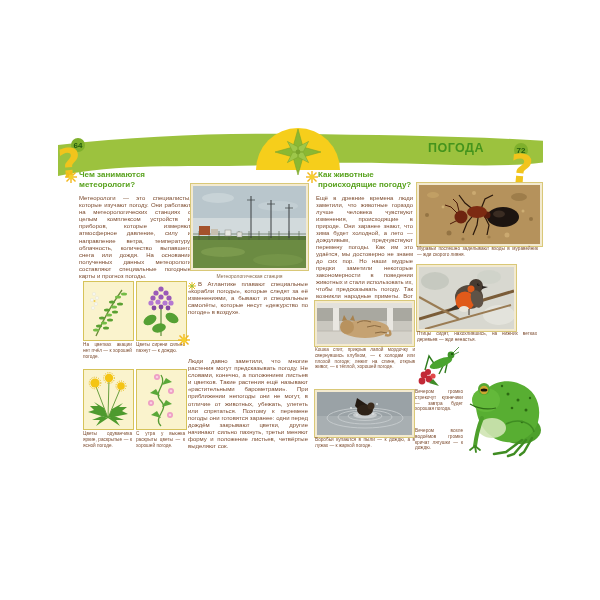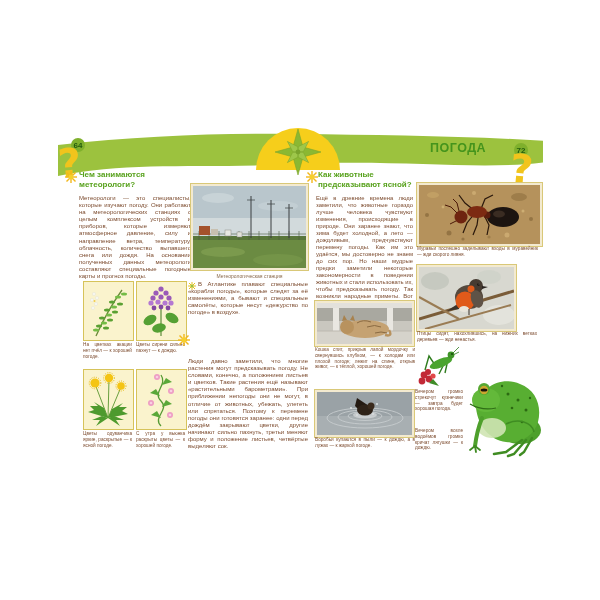--- a/index.html
+++ b/index.html
@@ -39,21 +39,21 @@
         <polygon points="0,15 -3.5,4 0,0 3.5,4"></polygon>
         <polygon points="-15,0 -4,-3.5 0,0 -4,3.5"></polygon>
       </g>
       <circle r="2.4" fill="#7aa42c"></circle>
     </g>
   </svg>
 
   <div class="abs pagenum" style="left:71px;top:138px;">64</div>
   <div class="abs qm" style="left:58px;top:140px;font-size:40px;transform:rotate(-5deg);">?</div>
 
-  <div class="abs title" style="left:430px;top:141px;width:80px;text-align:left;">ПОГОДА</div>
+  <div class="abs title" style="left:416px;top:141px;width:80px;text-align:center;">ПОГОДА</div>
   <div class="abs pagenum" style="left:514px;top:143px;">72</div>
   <div class="abs qm" style="left:510px;top:146px;font-size:40px;transform:rotate(5deg);">?</div>
 
   <svg class="abs" style="left:65px;top:171px;" width="12" height="12">
     <g stroke="#f2b81c" stroke-width="1.4">
         <line x1="6" y1="0" x2="6" y2="12"></line>
         <line x1="0" y1="6" x2="12" y2="6"></line>
         <line x1="1.5" y1="1.5" x2="10.5" y2="10.5"></line>
         <line x1="10.5" y1="1.5" x2="1.5" y2="10.5"></line>
       </g>
@@ -236,21 +236,21 @@
 
   <svg class="abs" style="left:306px;top:171px;" width="12" height="12">
     <g stroke="#f2b81c" stroke-width="1.4">
         <line x1="6" y1="0" x2="6" y2="12"></line>
         <line x1="0" y1="6" x2="12" y2="6"></line>
         <line x1="1.5" y1="1.5" x2="10.5" y2="10.5"></line>
         <line x1="10.5" y1="1.5" x2="1.5" y2="10.5"></line>
       </g>
     <circle cx="6" cy="6" r="2.4" fill="#f6d02c"></circle>
   </svg>
-  <div class="abs h" style="left:318px;top:170px;width:102px;">Как животные предсказывают ясной?</div>
+  <div class="abs h" style="left:318px;top:170px;width:102px;">Как животные происходящие погоду?</div>
   <div class="abs body-t" style="left:316px;top:195px;width:97px;font-size:5.9px;line-height:7px;">Ещё в древние времена люди заметили, что животные гораздо лучше человека чувствуют изменения, происходящие в природе. Они заранее знают, что зима будет холодной, а лето — дождливым, предчувствуют перемену погоды. Как им это удаётся, мы достоверно не знаем до сих пор. Но наши мудрые предки заметили некоторые закономерности в поведении животных и стали использовать их, чтобы предсказывать погоду. Так возникли народные приметы. Вот некоторые из них.</div>
 
   <div class="abs photo" style="left:417px;top:183px;width:121px;height:59px;">
     <svg width="121" height="59">
       <rect width="121" height="59" fill="#b5925c"></rect>
       <g opacity="0.85">
         <ellipse cx="14" cy="10" rx="6" ry="3" fill="#c4a266"></ellipse>
           <ellipse cx="100" cy="12" rx="8" ry="4" fill="#9a7a48"></ellipse>
         <circle cx="30" cy="48" r="2.5" fill="#8f6f40"></circle>
           <circle cx="55" cy="8" r="2" fill="#cfae74"></circle>

